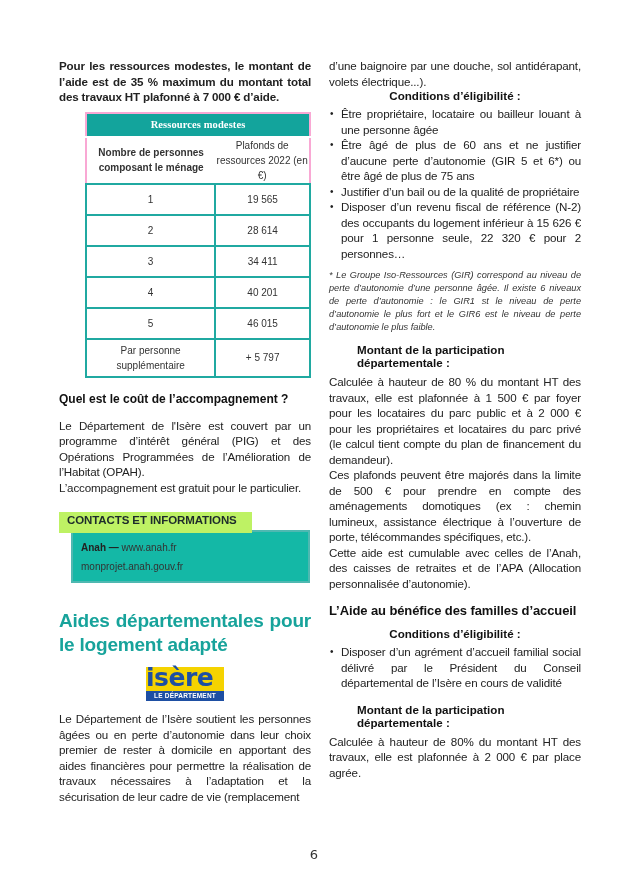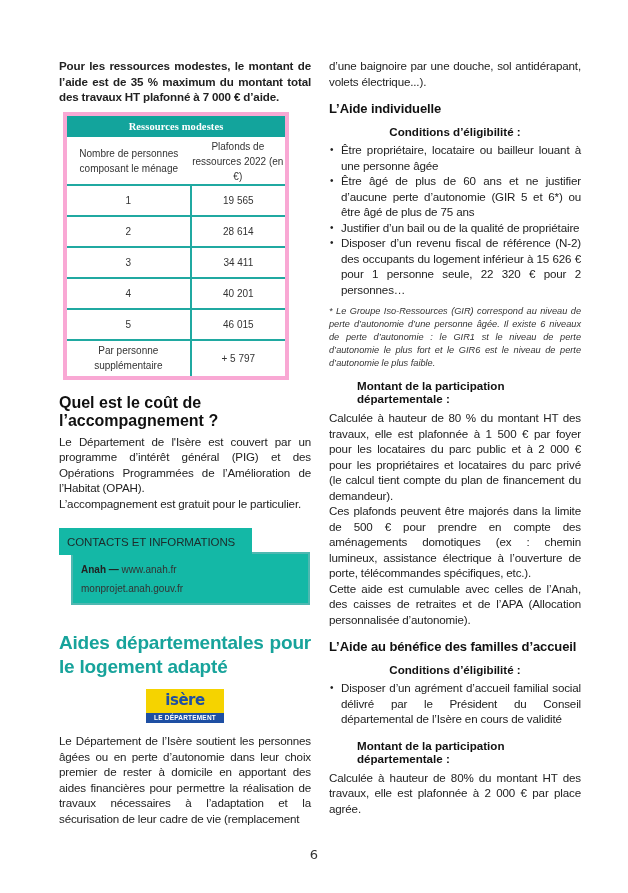--- a/index.html
+++ b/index.html
@@ -5,39 +5,39 @@
     * { box-sizing: border-box; margin: 0; padding: 0; }
     html, body { width: 628px; height: 893px; background: #ffffff; overflow: hidden; }
     body { position: relative; font-family: "Liberation Sans", sans-serif; color: #222; font-size: 11.5px; }
     .page { position: absolute; left: 0; top: 0; width: 628px; height: 893px; }
     .col { position: absolute; top: 58px; }
     .col-left { left: 59px; width: 252px; }
     .col-right { left: 329px; width: 252px; }
     p.body { text-align: justify; line-height: 15.5px; font-size: 11.6px; letter-spacing: -0.15px; }
     .intro { margin-bottom: 7px; font-weight: bold; }
 
-    table.res { width: 226px; margin-left: 4px; border-collapse: collapse; border: 4px solid #f9a8d4; font-size: 10px; }
+    table.res { width: 226px; margin-left: 26px; border-collapse: collapse; border: 2px solid #f9a8d4; font-size: 10px; }
     table.res th.title { background: #13a49c; color: #fff; font-weight: bold; font-size: 10.5px; height: 24px; text-align: center; border-bottom: 2px solid #ffffff; font-family: "Liberation Serif", serif; letter-spacing: 0.1px; }
     table.res td { text-align: center; border: 2px solid #20a9a1; height: 31px; color: #333; line-height: 15px; }
     table.res tr.hdr td { height: 38px; border-top: none; border-left: none; border-right: none; }
-    table.res tr.hdr td:first-child { border-right: none; }
+    table.res tr.hdr td:first-child { border-right: none; font-weight: bold; }
     table.res tr.last td { height: 38px; }
 
-    h3.q { font-size: 16px; font-weight: bold; margin-top: 14px; margin-bottom: 4px; color: #111; }
+    h3.q { font-size: 12px; font-weight: bold; margin-top: 14px; margin-bottom: 12px; color: #111; }
 
     .contacts { position: relative; margin-top: 17px; }
-    .contacts-tab { position: relative; display: inline-block; background: #14b8a6; color: #1d2b2b; font-weight: normal; font-size: 11.5px; padding: 8px 12px 7px 8px; width: 193px; z-index: 2; letter-spacing: -0.1px; }
+    .contacts-tab { position: relative; display: inline-block; background: #bef264; color: #1d2b2b; font-weight: bold; font-size: 11.5px; padding: 2px 12px 7px 8px; width: 193px; z-index: 2; letter-spacing: -0.1px; }
     .contacts-box { position: relative; margin-left: 12px; margin-top: -3px; width: 239px; background: #14b8a6; border: 2px solid #4fb8b1; padding: 6px 8px 5px 8px; font-size: 10px; color: #333; line-height: 19px; z-index: 1; }
     .contacts-box b { color: #222; }
 
     h2.big { color: #17a39b; font-size: 19px; font-weight: bold; line-height: 24px; margin-top: 26px; text-align: justify; letter-spacing: -0.2px; }
     h2.big .l1 { display: flex; justify-content: space-between; }
 
     .logo { margin: 10px auto 8px auto; width: 78px; height: 36px; position: relative; }
-    .logo .top { height: 24px; background: #f5d300; color: #1e4fa3; font-weight: bold; font-size: 15px; line-height: 22px; text-align: center; letter-spacing: -0.5px; font-family: "DejaVu Sans", sans-serif; }
+    .logo .top { height: 24px; background: #f5d300; color: #1e4fa3; font-weight: bold; font-size: 25px; line-height: 22px; text-align: left; letter-spacing: -0.5px; font-family: "DejaVu Sans", sans-serif; }
     .logo .bot { height: 10px; background: #1e4fa3; color: #fff; font-weight: bold; font-size: 6.5px; line-height: 10px; text-align: center; letter-spacing: 0.2px; }
 
     h3.sub { font-size: 13px; font-weight: bold; color: #111; margin-top: 12px; margin-bottom: 9px; letter-spacing: -0.1px; }
     h4.cond { font-size: 11.6px; font-weight: bold; color: #111; margin-bottom: 4px; text-align: center; }
     ul.bul { list-style: none; }
     ul.bul li { position: relative; padding-left: 12px; text-align: justify; line-height: 15.5px; font-size: 11.6px; letter-spacing: -0.15px; }
     ul.bul li::before { content: "\2022"; position: absolute; left: 1px; top: 0; font-size: 10px; }
     p.note { font-style: italic; font-size: 9.2px; line-height: 13px; text-align: justify; margin-top: 8px; color: #333; }
     h4.mont { font-size: 11.6px; font-weight: bold; color: #111; margin-top: 9px; margin-bottom: 5px; padding-left: 28px; }
 
@@ -112,21 +112,20 @@
       <div class="top">isère</div>
       <div class="bot">LE DÉPARTEMENT</div>
     </div>
 
     <p class="body">Le Département de l’Isère soutient les personnes âgées ou en perte d’autonomie dans leur choix premier de rester à domicile en apportant des aides financières pour permettre la réalisation de travaux nécessaires à l’adaptation et la sécurisation de leur cadre de vie (remplacement</p>
   </div>
 
   <div class="col col-right">
     <p class="body">d’une baignoire par une douche, sol antidérapant, volets électrique...).</p>
 
-    <h3 class="sub">L’Aide individuelle</h3>
     <h4 class="cond">Conditions d’éligibilité :</h4>
     <ul class="bul">
       <li>Être propriétaire, locataire ou bailleur louant à une personne âgée</li>
       <li>Être âgé de plus de 60 ans et ne justifier d’aucune perte d’autonomie (GIR 5 et 6*) ou être âgé de plus de 75 ans</li>
       <li>Justifier d’un bail ou de la qualité de propriétaire</li>
       <li>Disposer d’un revenu fiscal de référence (N-2) des occupants du logement inférieur à 15 626 € pour 1 personne seule, 22 320 € pour 2 personnes…</li>
     </ul>
     <p class="note">* Le Groupe Iso-Ressources (GIR) correspond au niveau de perte d’autonomie d’une personne âgée. Il existe 6 niveaux de perte d’autonomie : le GIR1 st le niveau de perte d’autonomie le plus fort et le GIR6 est le niveau de perte d’autonomie le plus faible.</p>
 
     <h4 class="mont">Montant de la participation départementale :</h4>

